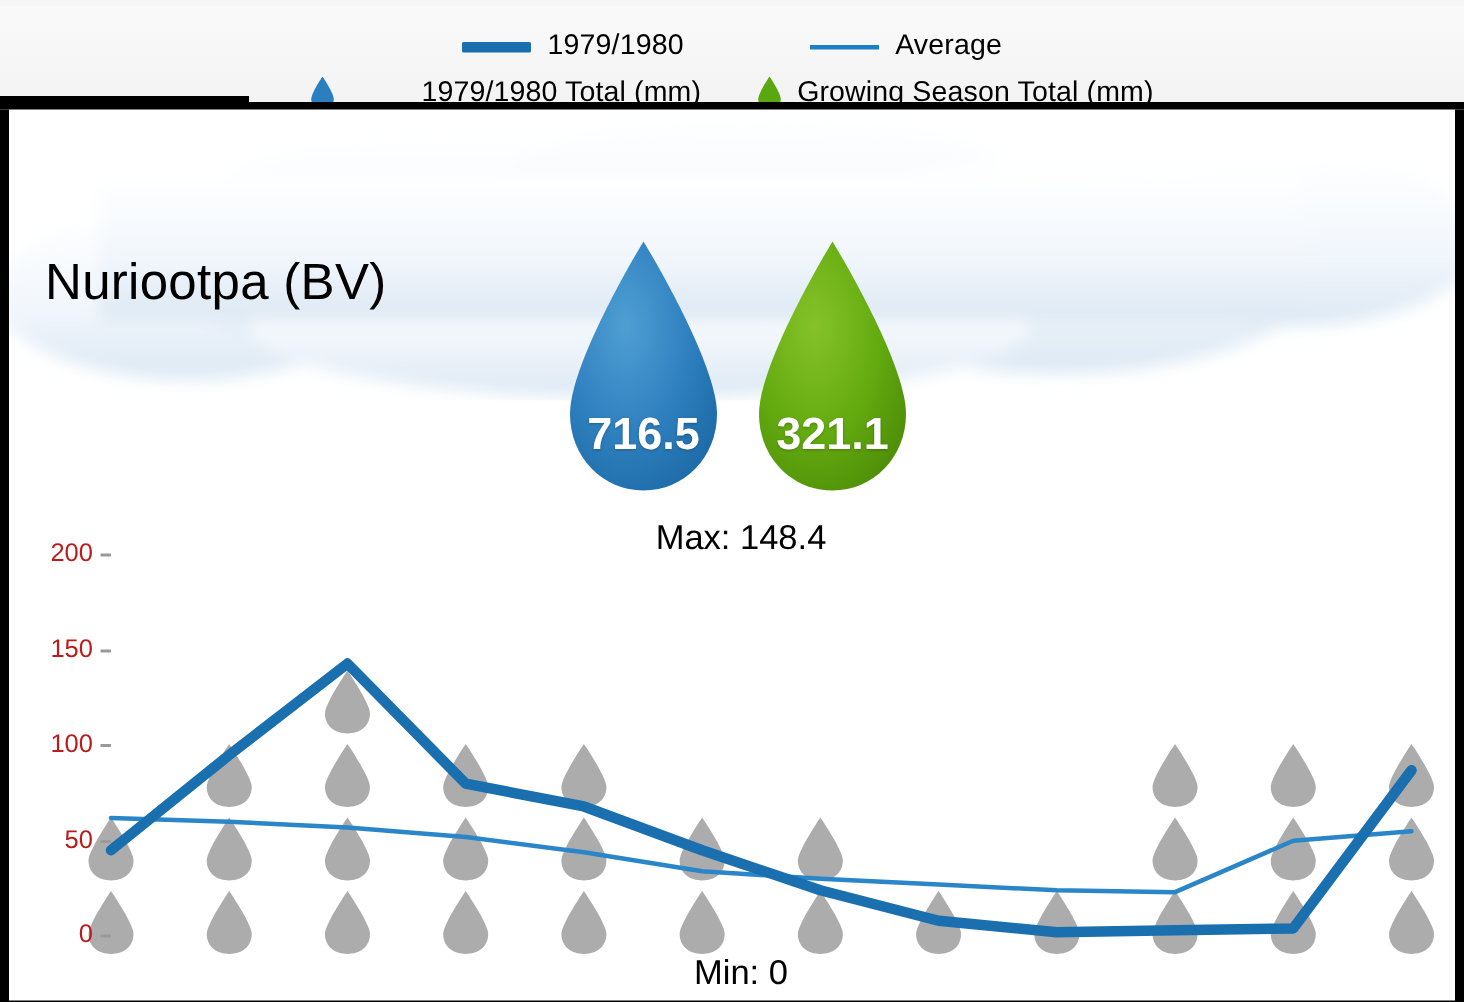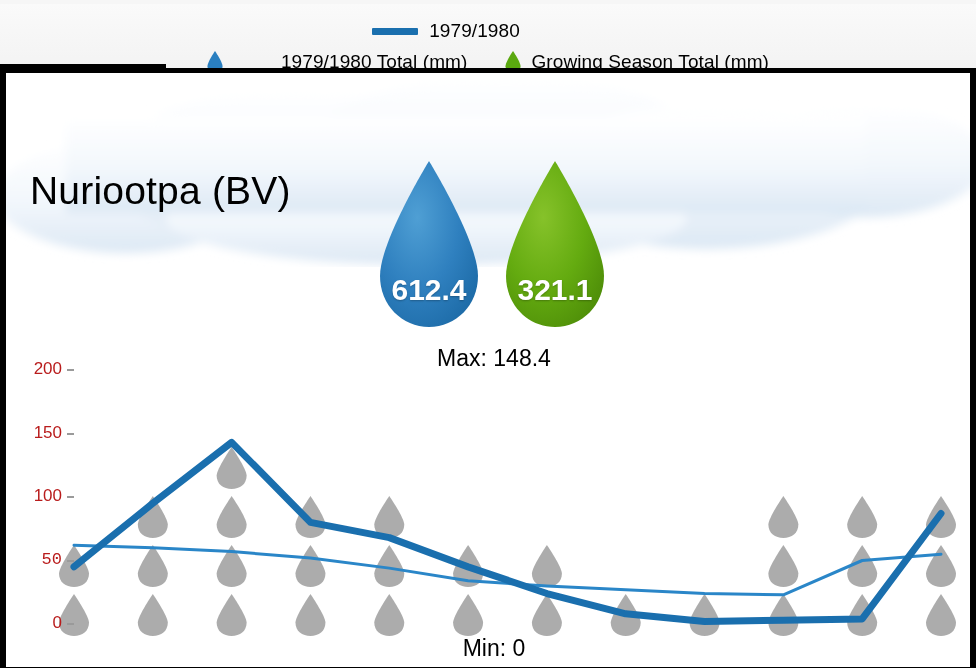--- a/index.html
+++ b/index.html
@@ -55,21 +55,21 @@
   #panel-border-left{position:absolute;left:0;top:0;width:6px;height:600px;background:#000;}
   #panel-border-right{position:absolute;right:0;top:0;width:6px;height:600px;background:#000;}
   #panel-border-bottom{position:absolute;left:0;bottom:0;width:976px;height:6px;background:#000;}
 
   
   #cloud{position:absolute;left:0;top:0;width:964px;height:190px;}
 
   
   #station-title{
     position:absolute;left:24px;top:92px;
-    font-size:39px;color:#000;letter-spacing:0.2px;z-index:6;
+    font-size:34px;color:#000;letter-spacing:0.2px;z-index:6;
   }
 
   
   .big-drop{position:absolute;z-index:5;}
   #drop-blue{left:371px;top:82px;}
   #drop-green{left:497px;top:82px;}
   .big-drop-value{
     position:absolute;width:100%;text-align:center;
     font-size:30px;color:#fff;font-weight:bold;
     text-shadow:0 1px 2px rgba(0,0,0,.25);
@@ -100,20 +100,24 @@
 </style>
 </head>
 <body>
 
 <div id="legend">
 
   <div class="legend-row" id="legend-row-1">
     <div class="legend-item" id="li-series">
       <span class="swatch-thick"></span>
       <span class="legend-label">1979/1980</span>
+    </div>
+    <div class="legend-item">
+      <span class="swatch-thin"></span>
+      <span class="legend-label">Average</span>
     </div>
   </div>
 
   <div class="legend-row" id="legend-row-2">
     <div class="legend-item" id="li-blue-total">
       <span class="swatch-drop">
         <svg viewBox="0 0 16 22" width="16" height="22" aria-hidden="true">
           <path d="M8 0 C8 0 15.5 11 15.5 15.2 C15.5 19.2 12.1 22 8 22 C3.9 22 0.5 19.2 0.5 15.2 C0.5 11 8 0 8 0 Z" fill="#2a7fc0"></path>
         </svg>
       </span>
@@ -285,21 +289,21 @@
         </g>
 
       <polyline id="avg-line" fill="none" stroke="#2a86c8" stroke-width="3" stroke-linejoin="round" stroke-linecap="round" points="68,193.26 146.8181818181818,195.8 225.63636363636363,199.61 304.45454545454544,205.95999999999998 383.27272727272725,216.12 462.09090909090907,228.82 540.9090909090909,233.9 619.7272727272727,237.71 698.5454545454545,241.52 777.3636363636363,242.79 856.1818181818181,208.5 935,202.15"></polyline>
 
       <polyline id="main-line" fill="none" stroke="#1a6fae" stroke-width="7" stroke-linejoin="round" stroke-linecap="round" points="68,214.85 146.8181818181818,151.35 225.63636363636363,90.38999999999999 304.45454545454544,170.4 383.27272727272725,185.64 462.09090909090907,214.85 540.9090909090909,241.52 619.7272727272727,261.84 698.5454545454545,269.46 777.3636363636363,268.19 856.1818181818181,266.92 935,161.51"></polyline>
     </svg>
 
     <div id="y-axis">
         <div class="ytick-label" style="top: 261px; right: 12px;">0</div>
         <div class="ytick-dash" style="top: 271px; right: 0px;"></div>
-        <div class="ytick-label" style="top: 197.5px; right: 12px; font-family: Liberation Mono, monospace;">50</div>
+        <div class="ytick-label" style="top: 197.5px; right: 12px;">50</div>
         <div class="ytick-dash" style="top: 207.5px; right: 0px;"></div>
         <div class="ytick-label" style="top: 134px; right: 12px;">100</div>
         <div class="ytick-dash" style="top: 144px; right: 0px;"></div>
         <div class="ytick-label" style="top: 70.5px; right: 12px;">150</div>
         <div class="ytick-dash" style="top: 80.5px; right: 0px;"></div>
         <div class="ytick-label" style="top: 7px; right: 12px;">200</div>
         <div class="ytick-dash" style="top: 17px; right: 0px;"></div>
       </div>
 
     <div id="station-title">Nuriootpa (BV)</div>
@@ -308,21 +312,21 @@
       <svg width="104" height="170" viewBox="0 0 104 170">
         <defs>
           <radialGradient id="blueDropGrad" cx="38%" cy="34%" r="78%">
             <stop offset="0%" stop-color="#4f9fd4"></stop>
             <stop offset="55%" stop-color="#2f80bf"></stop>
             <stop offset="100%" stop-color="#1c6aa6"></stop>
           </radialGradient>
         </defs>
         <path d="M52 2 C52 2 101 82 101 117 C101 146 79 168 52 168 C25 168 3 146 3 117 C3 82 52 2 52 2 Z" fill="url(#blueDropGrad)"></path>
       </svg>
-      <div class="big-drop-value">612.4</div>
+      <div class="big-drop-value">716.5</div>
     </div>
 
     <div class="big-drop" id="drop-green">
       <svg width="104" height="170" viewBox="0 0 104 170">
         <defs>
           <radialGradient id="greenDropGrad" cx="38%" cy="34%" r="78%">
             <stop offset="0%" stop-color="#86c22a"></stop>
             <stop offset="55%" stop-color="#64ab10"></stop>
             <stop offset="100%" stop-color="#4d8c08"></stop>
           </radialGradient>

